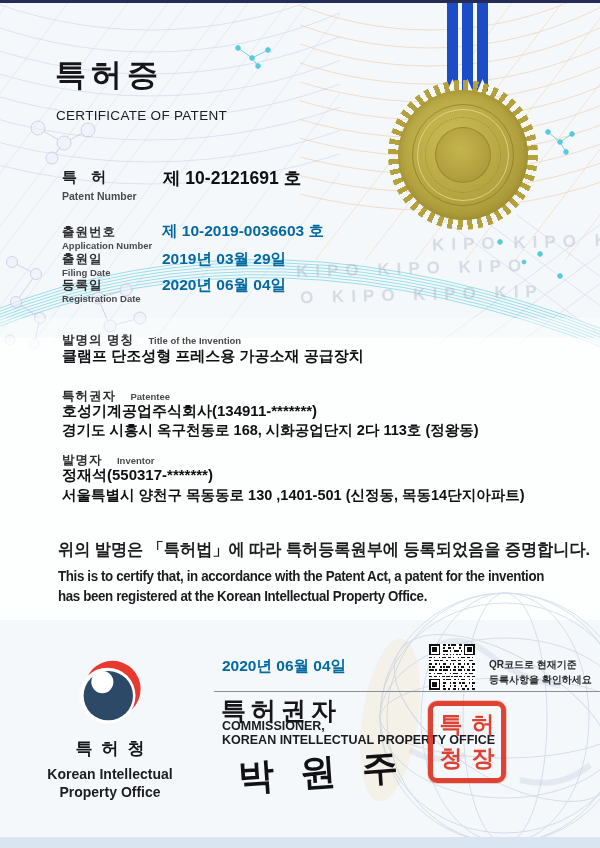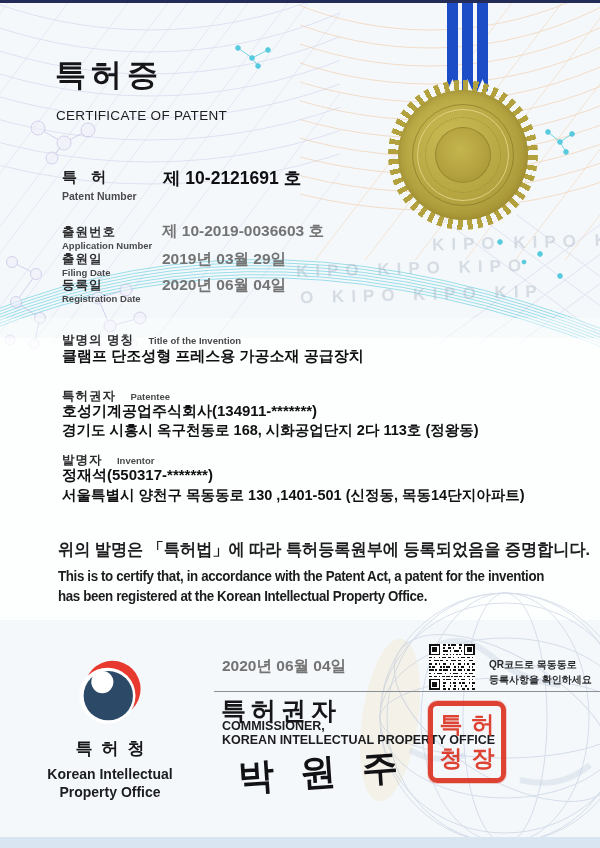--- a/index.html
+++ b/index.html
@@ -34,21 +34,21 @@
       border:1px solid rgba(125,108,30,.45);}
 
   
   .abs{position:absolute;z-index:3;white-space:nowrap;}
   .tko{font-size:31px;font-weight:bold;letter-spacing:5px;color:#161618;}
   .ten{font-size:13.5px;font-weight:normal;letter-spacing:.3px;}
   .lko-lg{font-size:15px;font-weight:bold;letter-spacing:5px;}
   .lko{font-size:12.5px;font-weight:bold;letter-spacing:1px;color:#2c2c2e;}
   .len{font-size:9.5px;font-weight:bold;color:#4a4a4c;}
   .val-lg{font-size:17.5px;font-weight:bold;color:#101012;}
-  .val{font-size:15.5px;font-weight:bold;color:#737373;}
+  .val{font-size:15.5px;font-weight:bold;color:#0369a1;}
   .val-md{font-size:15px;font-weight:bold;color:#101012;}
   .val-sm{font-size:14.5px;font-weight:bold;color:#101012;}
   .inline-en{font-size:9.5px;font-weight:bold;color:#4a4a4c;margin-left:10px;letter-spacing:0;}
   .stmt-ko{font-size:17px;font-weight:bold;transform:scaleX(.95);transform-origin:left;}
   .stmt-en{font-size:14.5px;font-weight:bold;line-height:1.36;letter-spacing:-.4px;
            transform:scaleX(.92);transform-origin:left;}
 
   
   .logo-block{position:absolute;left:28px;top:660px;width:164px;z-index:3;text-align:center;}
   .logo-block svg{display:block;margin:0 auto;}
@@ -338,21 +338,21 @@
         <path d="M0 18.5h29" stroke-dasharray="1 2 1 1 3 2"></path>
         <path d="M0 20.5h29" stroke-dasharray="2 1 2 1 1 1"></path>
         <path d="M9 22.5h20" stroke-dasharray="1 1 3 2 1 1"></path>
         <path d="M9 24.5h20" stroke-dasharray="2 2 1 1"></path>
         <path d="M9 26.5h20" stroke-dasharray="1 3 1 2"></path>
         <path d="M9 28.5h20" stroke-dasharray="2 1 1 2"></path>
       </g>
     </svg>
   </div>
   <div class="qr-note">
-    <div>QR코드로 목동동로</div>
+    <div>QR코드로 현재기준</div>
     <div>등록사항을 확인하세요</div>
   </div>
 
   <div class="seal">
     <span>특</span>
     <span>허</span>
     <span>청</span>
     <span>장</span>
   </div>
 

